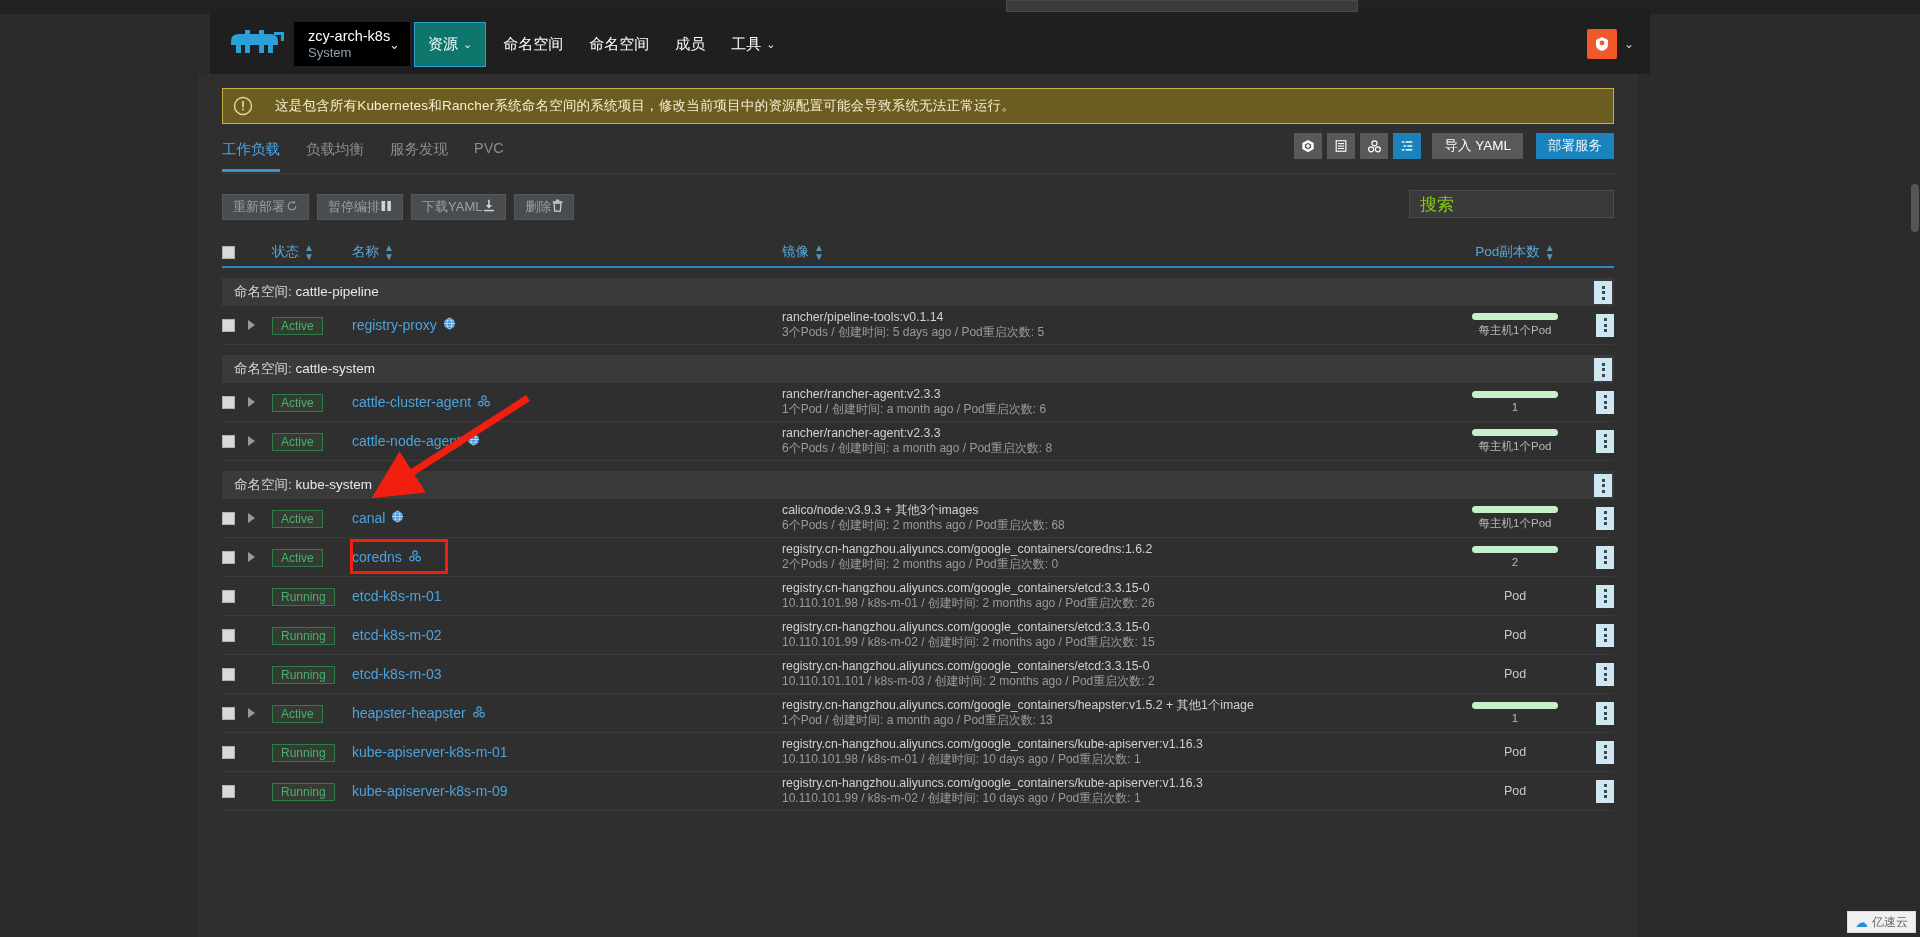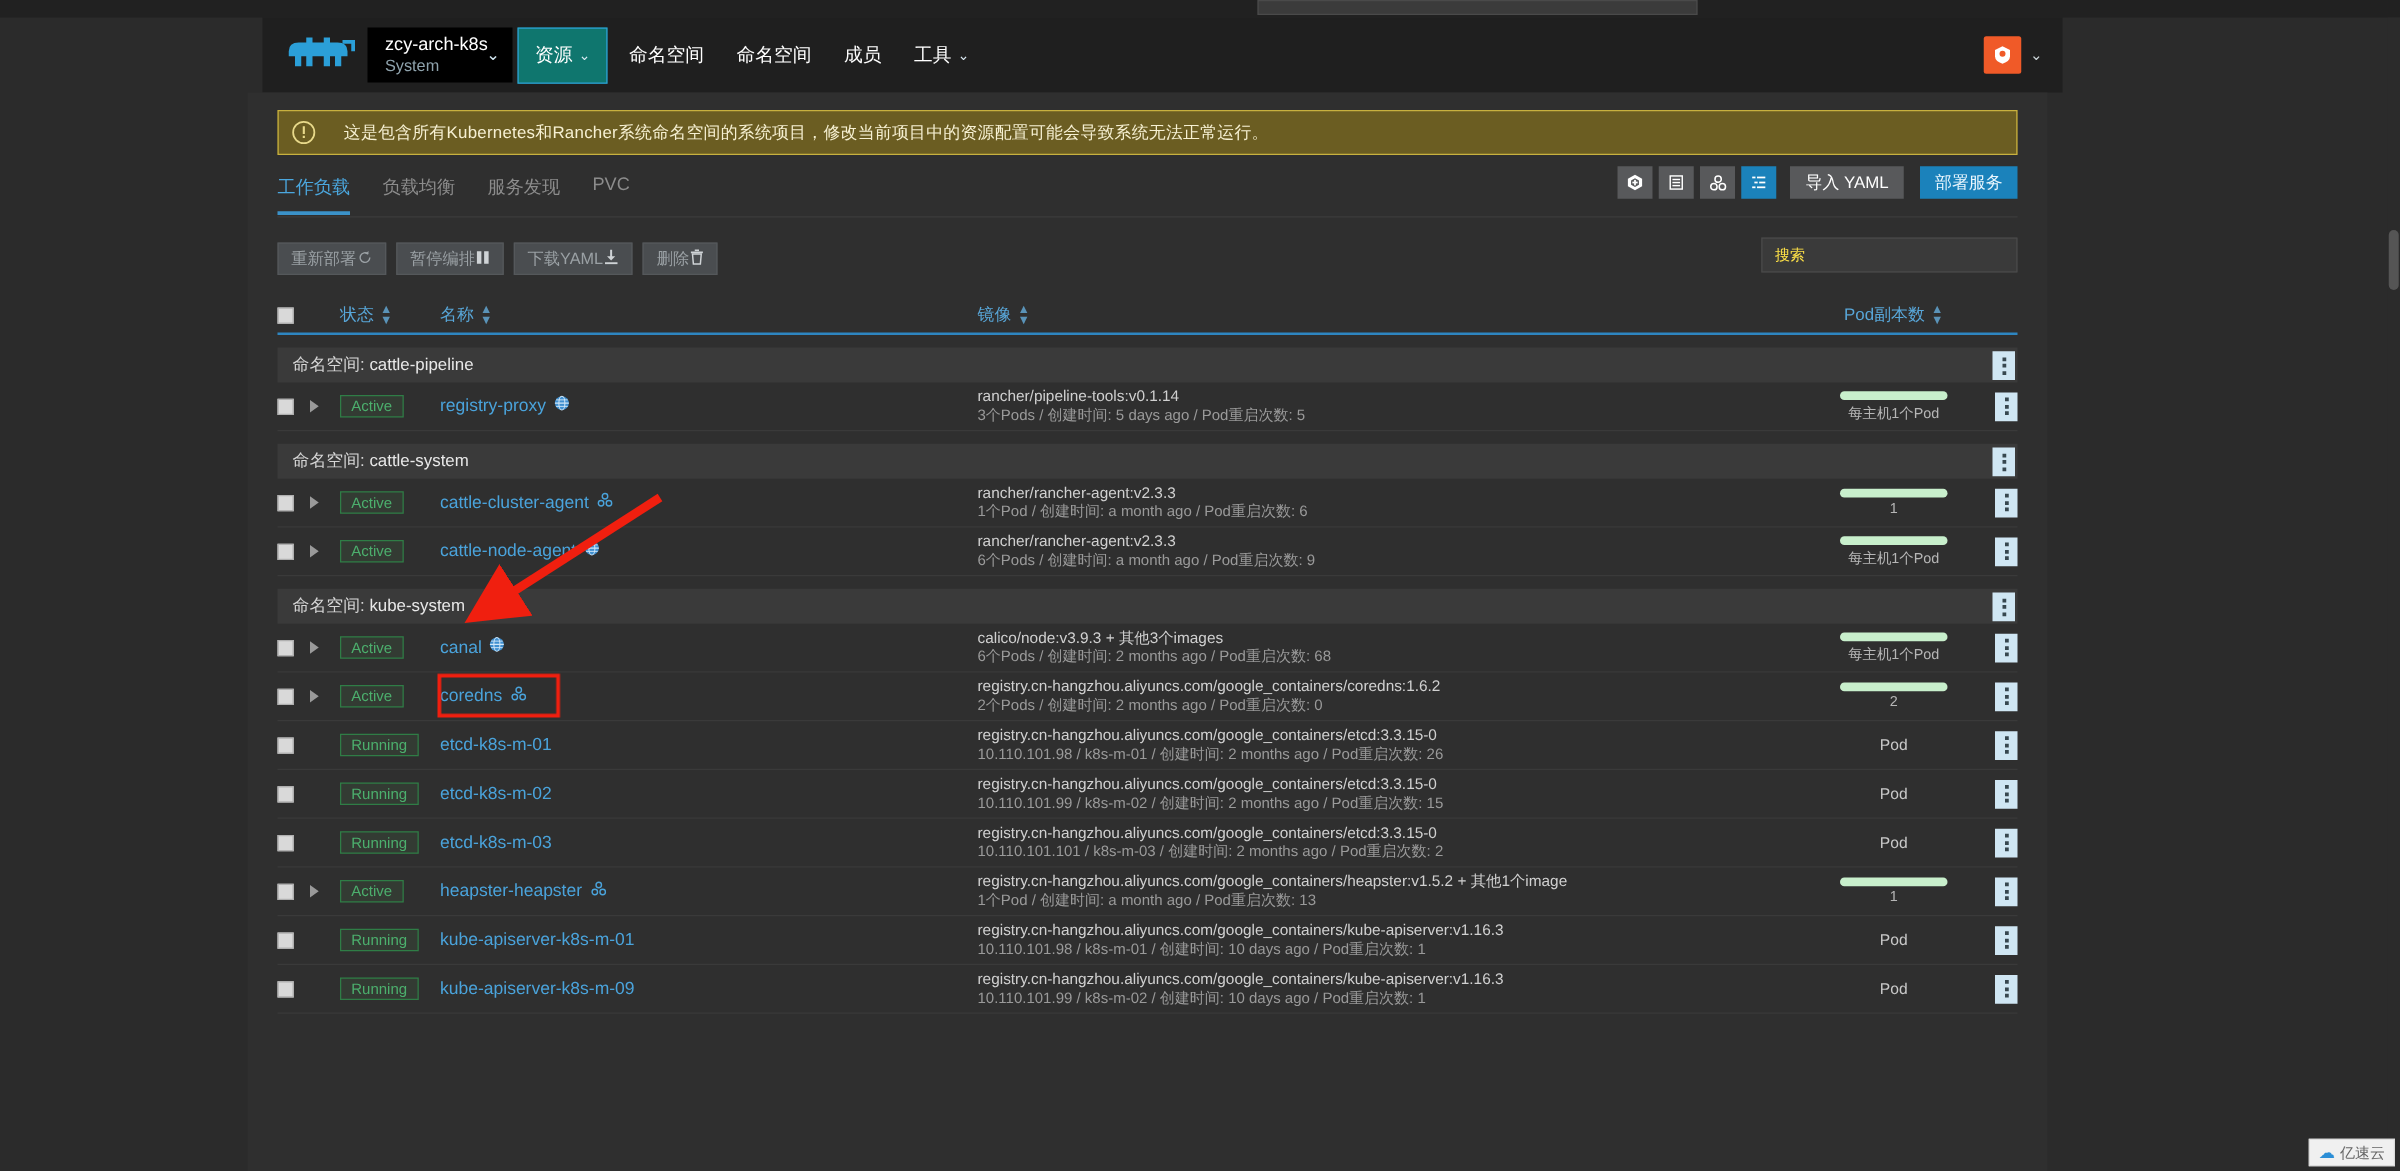--- a/index.html
+++ b/index.html
@@ -117,21 +117,21 @@
   .actbtn {
     height: 26px; padding: 0 10px; background: #4a4d50; color: #9aa0a4;
     font-size: 13px; display: flex; align-items: center; gap: 1px;
     border: 1px solid #55585b;
   }
   .searchbox {
     position: absolute; right: 0; top: 0; width: 205px; height: 28px;
     background: #3a3a3a; border: 1px solid #4a4a4a;
     display: flex; align-items: center; padding: 0 10px;
   }
-  .searchbox span { color: #fde047; font-size: 12px; }
+  .searchbox span { color: #84cc16; font-size: 17px; }
 
   
   .table { margin: 14px 24px 0 24px; }
   .thead {
     height: 30px; display: flex; align-items: center;
     border-bottom: 2px solid #2e86c1; color: #58a6d8; font-size: 13.5px;
   }
   .th { display: flex; align-items: center; gap: 5px; }
   .sortic { font-size: 10px; color: #5a93b8; line-height: 9px; }
   .col-chk   { width: 26px; flex: none; display:flex; align-items:center; }
@@ -489,21 +489,21 @@
               <span><svg width="13" height="13" viewBox="0 0 14 14">
                   <circle cx="7" cy="7" r="6" fill="#3f8fd0"></circle>
                   <ellipse cx="7" cy="7" rx="2.6" ry="6" fill="none" stroke="#cfe6f7" stroke-width="0.9"></ellipse>
                   <line x1="1" y1="7" x2="13" y2="7" stroke="#cfe6f7" stroke-width="0.9"></line>
                   <line x1="2" y1="4.2" x2="12" y2="4.2" stroke="#cfe6f7" stroke-width="0.8"></line>
                   <line x1="2" y1="9.8" x2="12" y2="9.8" stroke="#cfe6f7" stroke-width="0.8"></line>
                 </svg></span>
             </span></div>
           <div class="col-image">
             <div class="img1">rancher/rancher-agent:v2.3.3</div>
-            <div class="img2">6个Pods / 创建时间: a month ago / Pod重启次数: 9</div>
+            <div class="img2">6个Pods / 创建时间: a month ago / Pod重启次数: 8</div>
           </div>
           <div class="col-pods">
             <div class="scalebar"></div>
             <div class="scalelbl">每主机1个Pod</div>
           </div>
           <div class="col-menu">
             <div class="kebab">
               <i></i>
               <i></i>
               <i></i>

